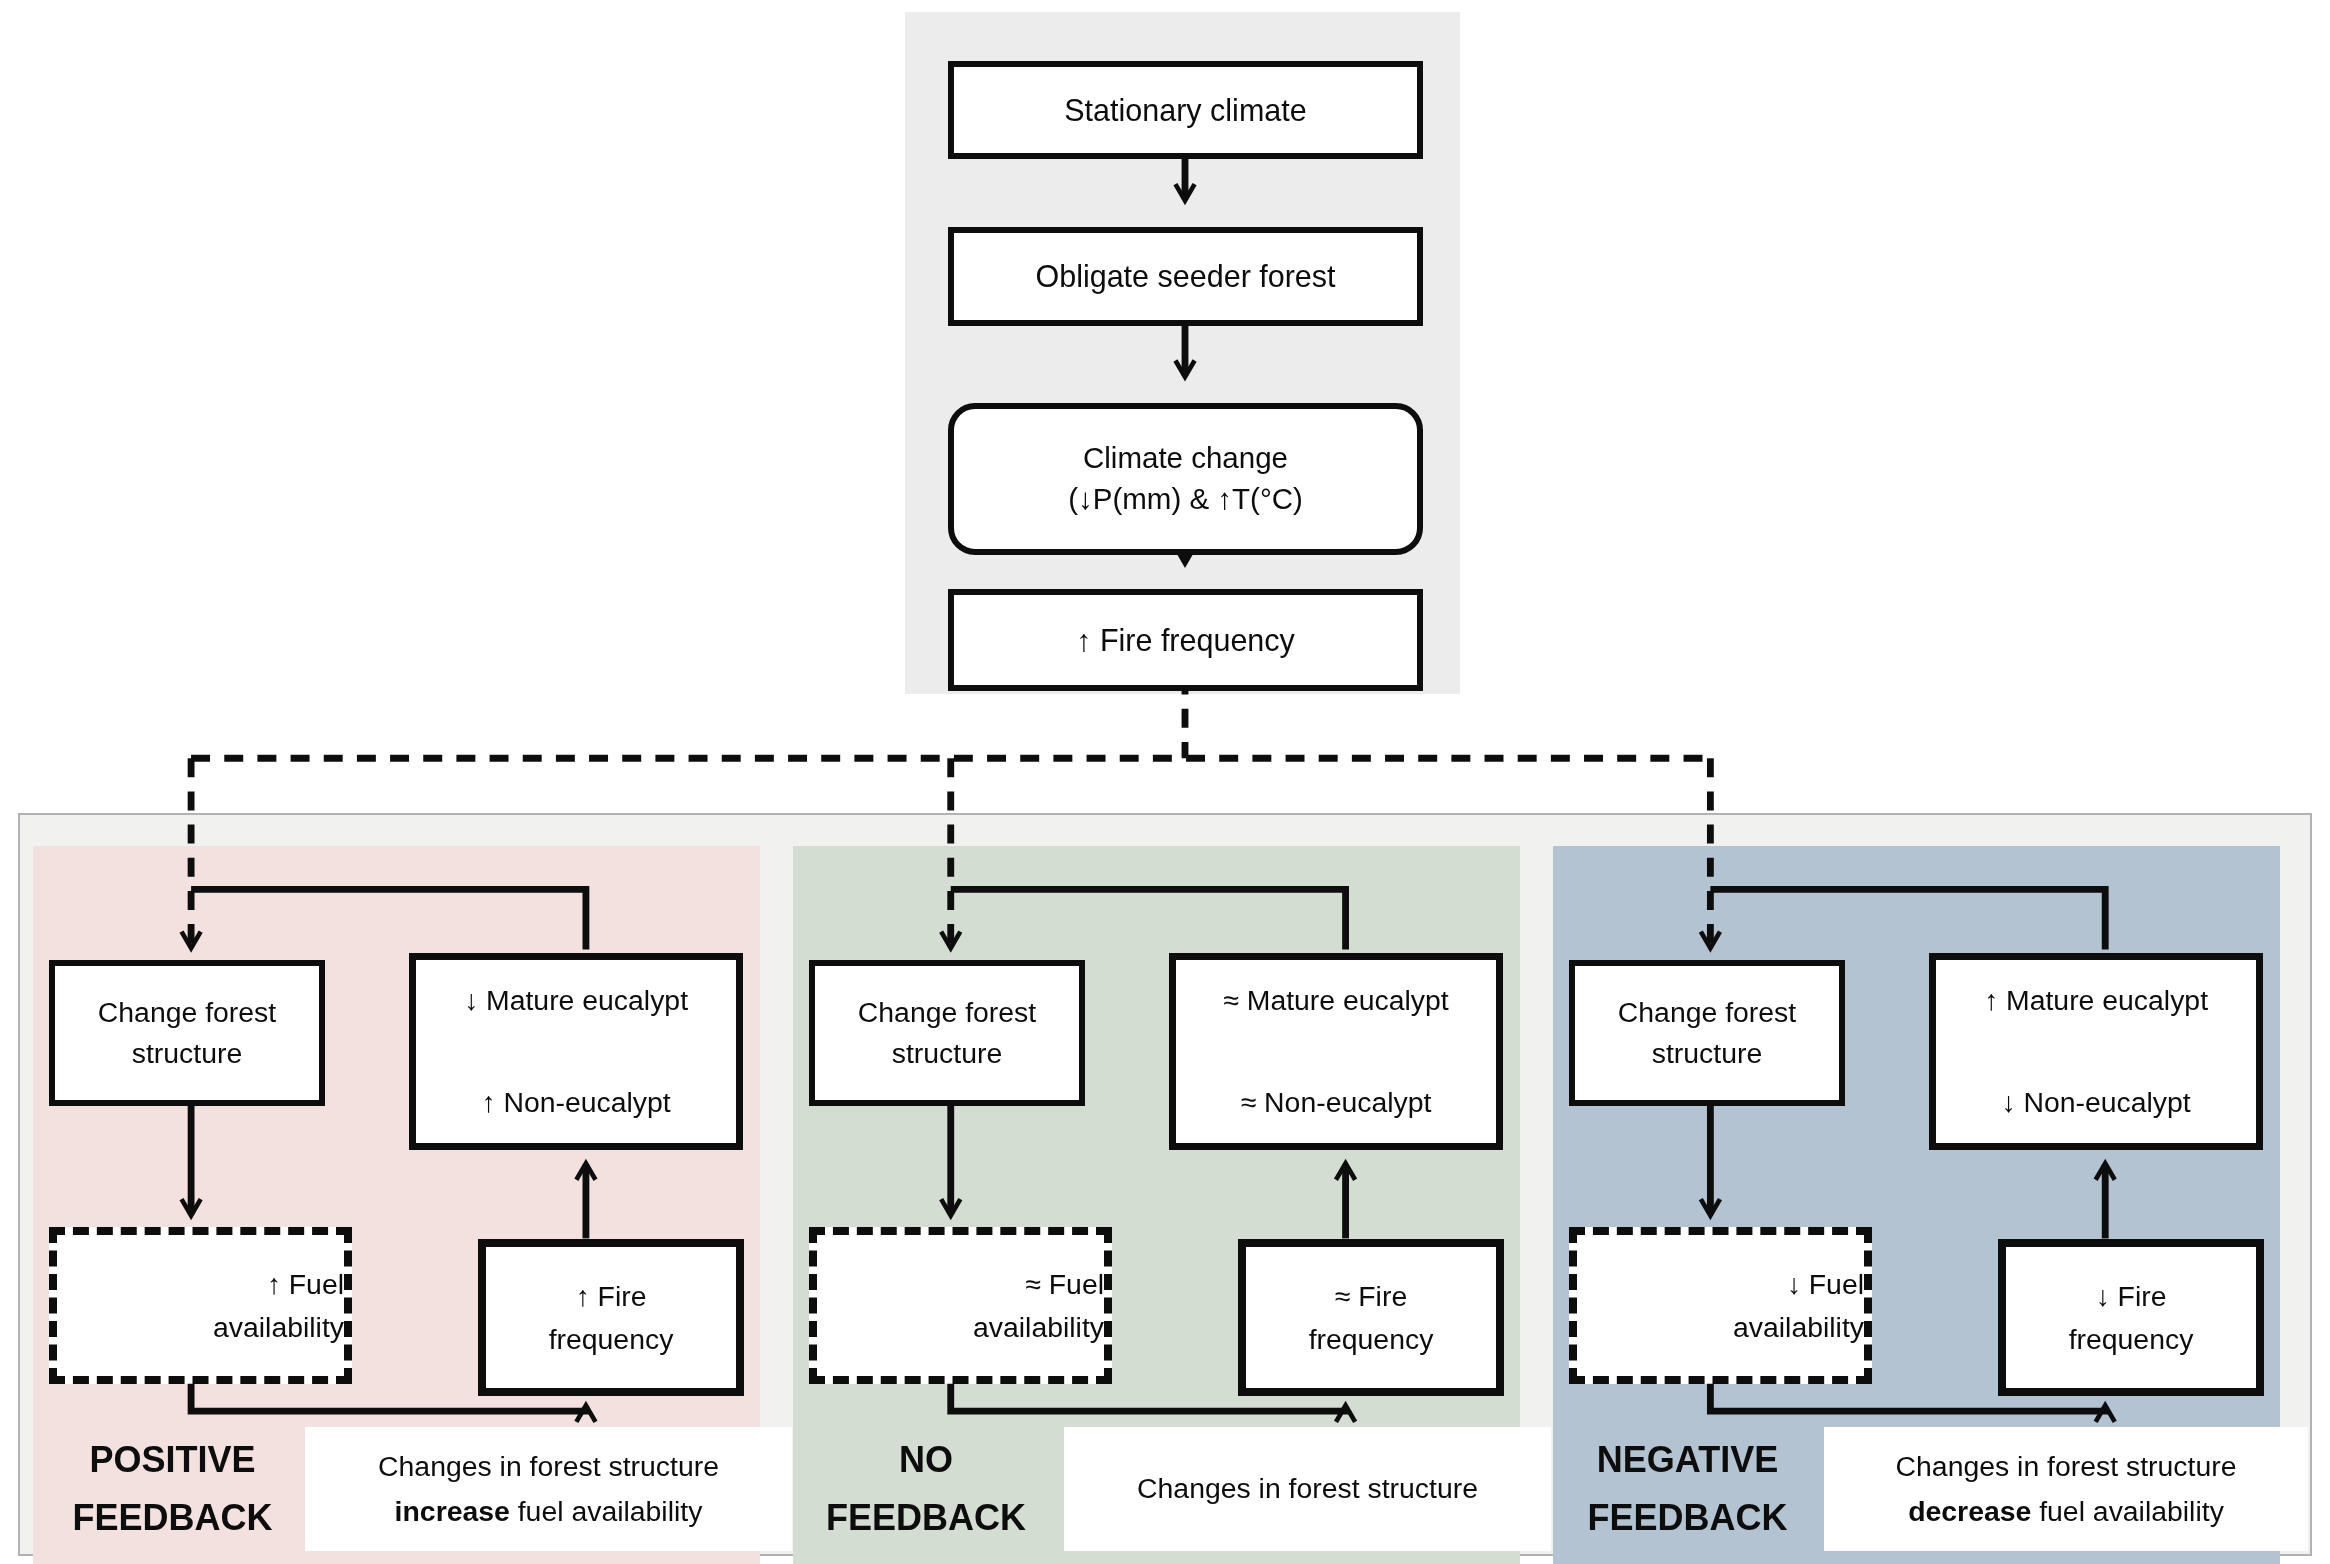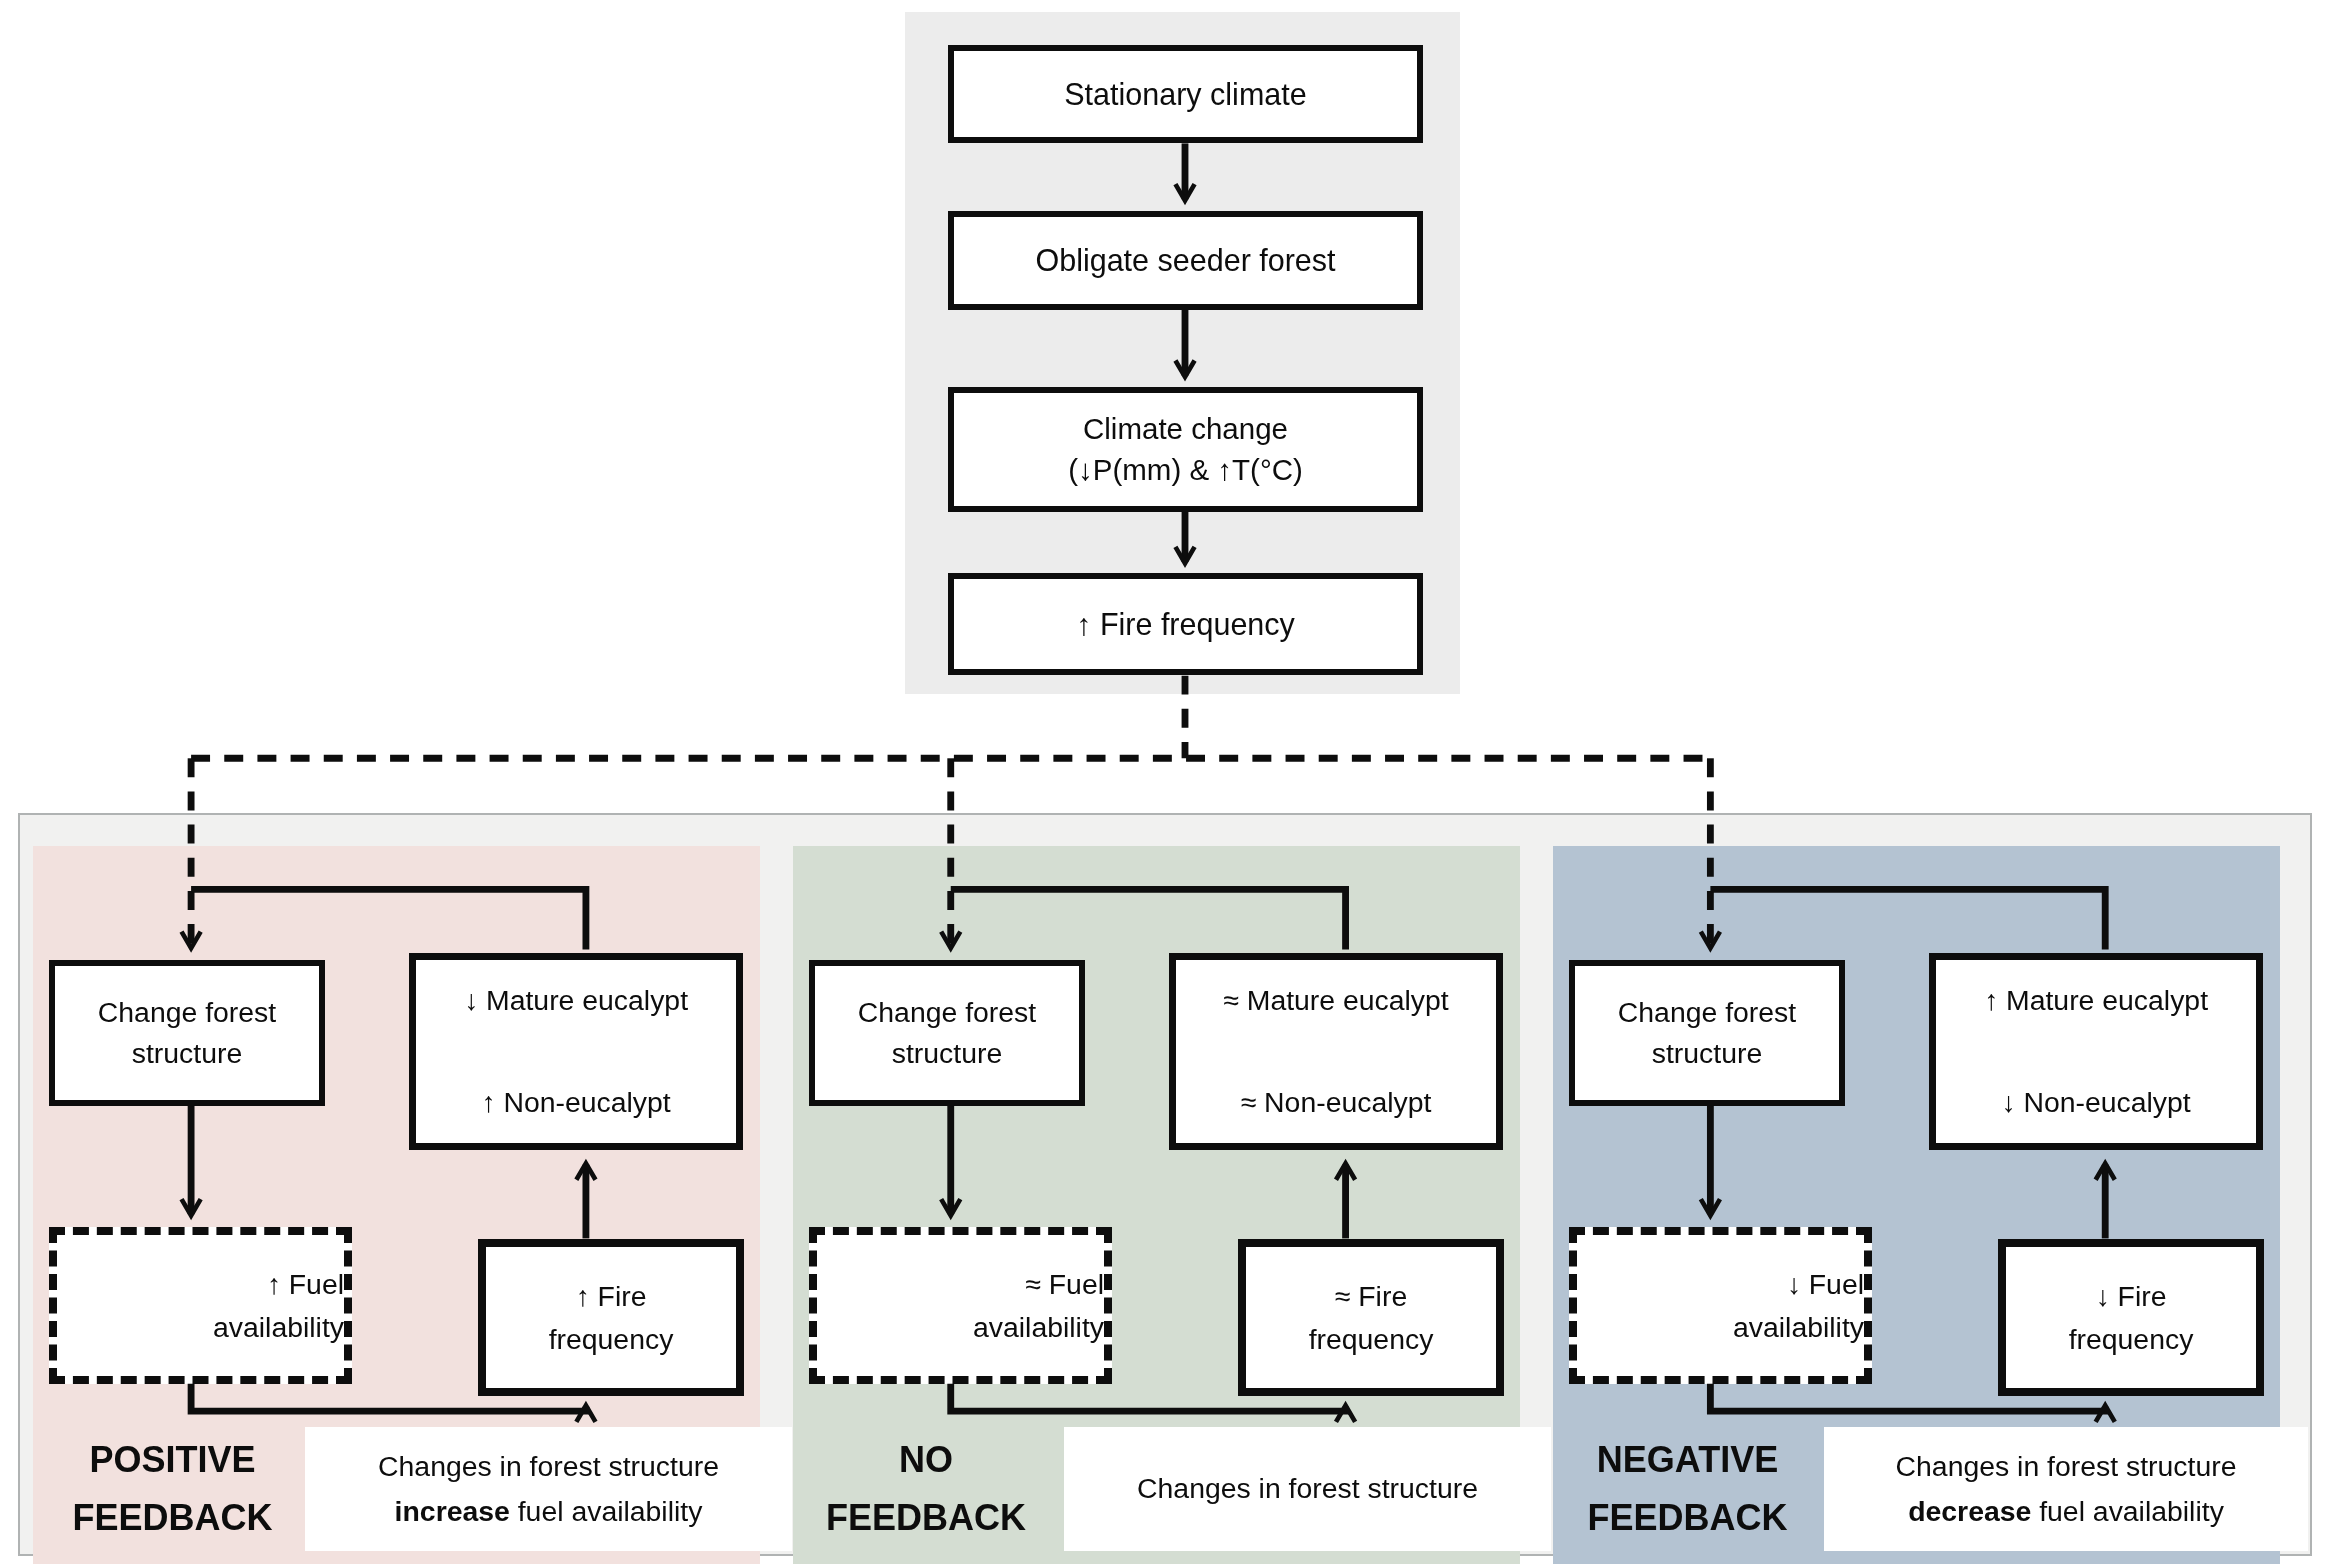--- a/index.html
+++ b/index.html
@@ -12,24 +12,24 @@
   .panel{position:absolute;top:846px;width:727px;height:733px;z-index:1;}
   .panel-pink{left:33px;background:#f2e1de;}
   .panel-green{left:793px;background:#d4ddd2;}
   .panel-blue{left:1553px;background:#b4c3d2;}
   
   #connectors{position:absolute;left:0;top:0;z-index:2;}
   
   .node{position:absolute;background:#ffffff;border:6.8px solid #0d0d0d;box-sizing:border-box;
         display:flex;flex-direction:column;align-items:center;justify-content:center;
         text-align:center;z-index:3;}
-  .top-node{left:948px;width:475px;font-size:30.5px;line-height:1.38;}
+  .top-node{left:948px;width:475px;font-size:30.5px;line-height:1.38;margin-top:16px;}
   .tn1{top:45px;height:98px;}
   .tn2{top:211px;height:99px;}
-  .tn3{top:387px;height:125px;font-size:29.5px;}
+  .tn3{top:387px;height:152px;font-size:29.5px;border-radius:27px;}
   .tn4{top:573px;height:102px;}
   .change-box{left:16px;top:114px;width:276px;height:146px;font-size:28.4px;line-height:1.45;}
   .mature-box{left:376px;top:107px;width:334px;height:197px;font-size:28.4px;
               justify-content:space-between;padding:24px 5.3px;border-width:7.4px;}
   .fuel-box{left:16px;top:381px;width:303px;height:157px;font-size:28.4px;line-height:1.5;
             border:8px dashed #0d0d0d;align-items:flex-end;}
   .fire-box{left:445px;top:393px;width:266px;height:157px;font-size:28.4px;line-height:1.5;
             border-width:8px;}
   
   .feedback-label{position:absolute;top:1427px;height:124px;display:flex;flex-direction:column;

